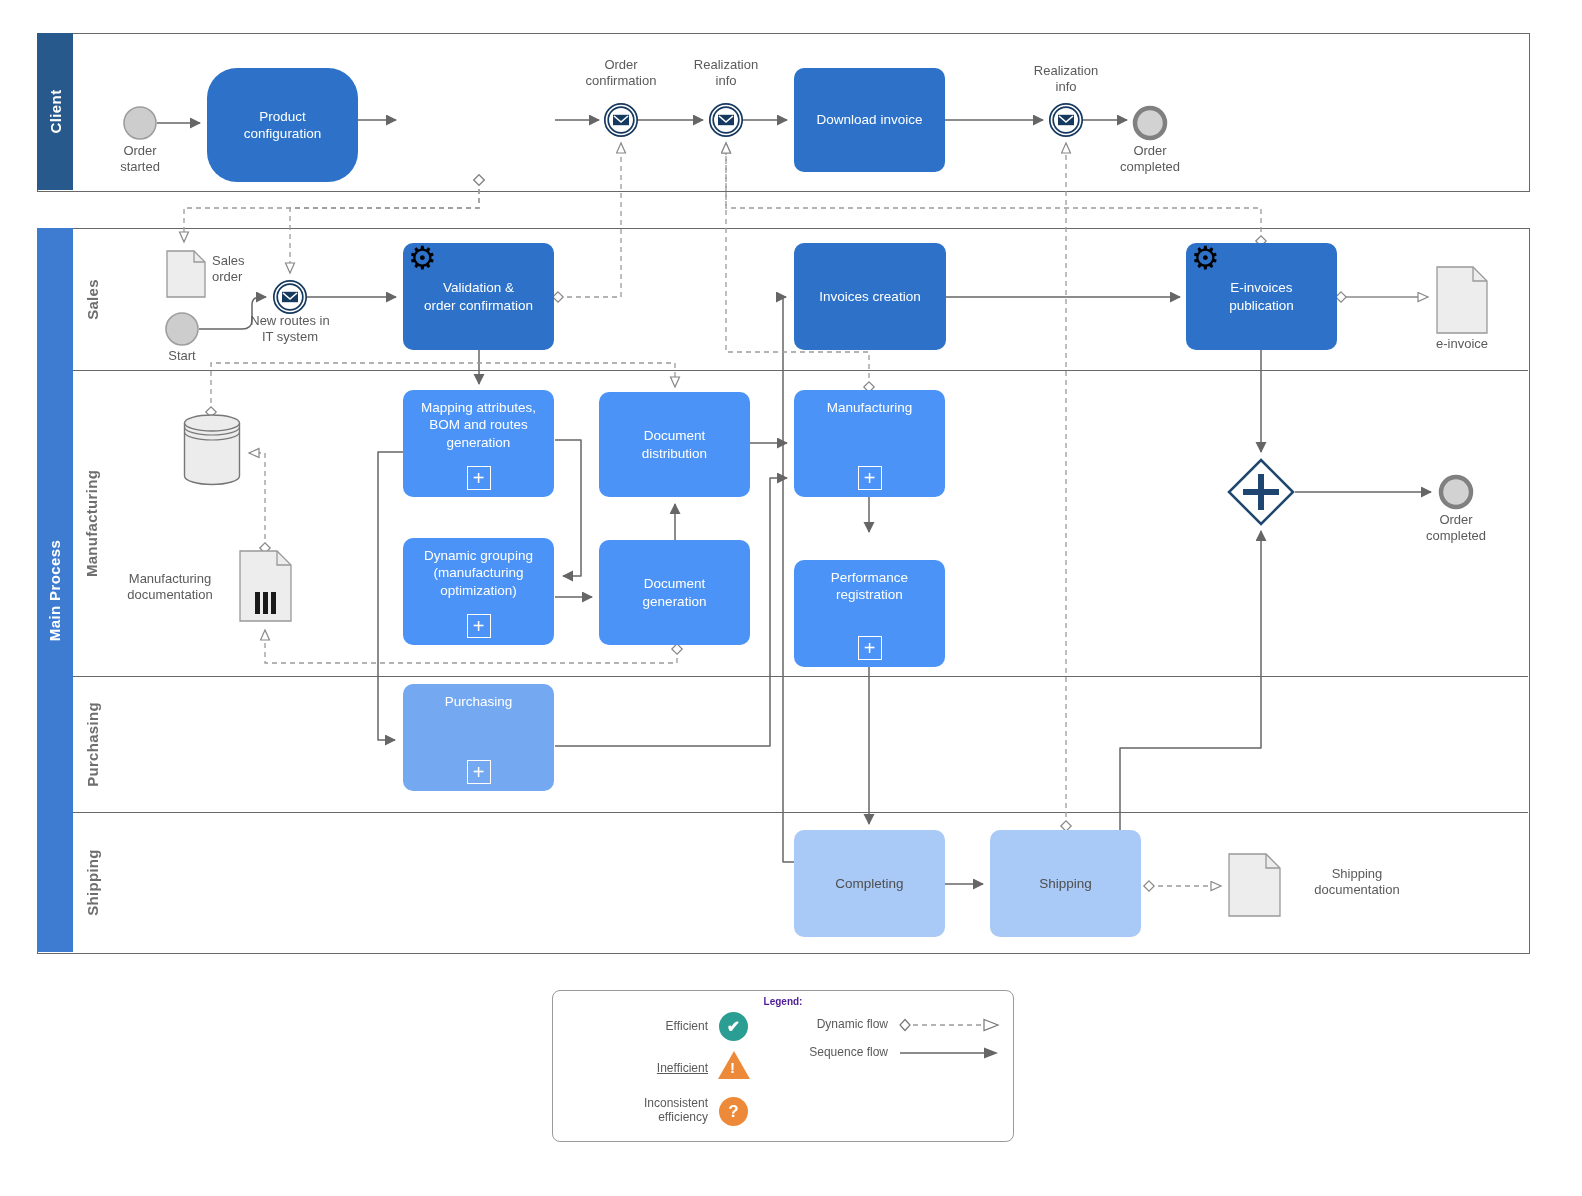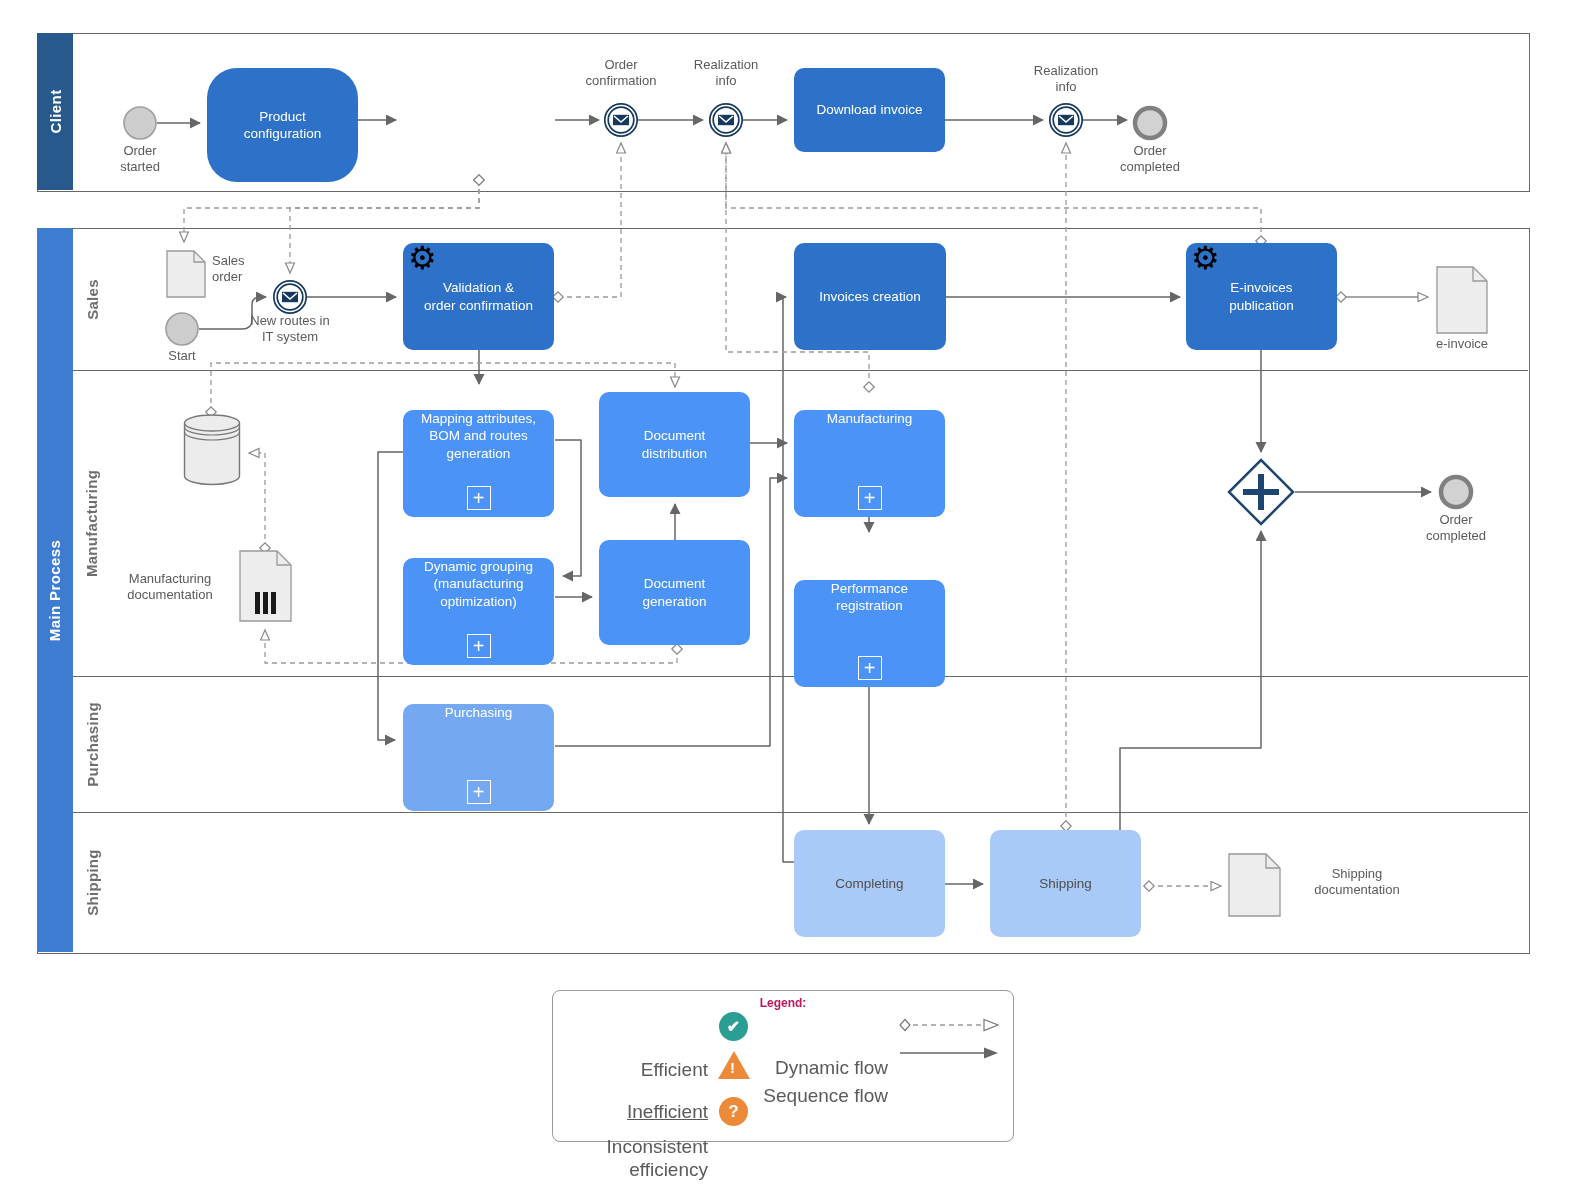--- a/index.html
+++ b/index.html
@@ -20,33 +20,33 @@
   .me{fill:none;stroke:#8a8a8a;stroke-width:1.4;}
 
   
   .task{position:absolute;border-radius:10px;display:flex;align-items:center;justify-content:center;
         text-align:center;color:#fff;font-size:13.5px;line-height:1.28;padding:6px;box-sizing:border-box;
         white-space:pre-line;}
   .t-dark{background:#2d72c8;}
   .t-med{background:#4b93f7;}
   .t-light{background:#74a9f2;}
   .t-pale{background:#a9c9f6;color:#4f4f4f;}
-  .top{align-items:flex-start;padding-top:0;margin-top:20px;}
+  .top{align-items:flex-start;padding-top:9px;}
   .plus{position:absolute;bottom:7px;left:50%;transform:translateX(-50%);width:24px;height:24px;
         border:1.5px solid #fff;color:#fff;font-size:20px;line-height:22px;text-align:center;box-sizing:border-box;}
   .gear{position:absolute;top:-1px;left:5px;font-size:32px;line-height:1;color:#000;}
 
   .shape{position:absolute;}
   .ann{position:absolute;color:#5a5a5a;font-size:13px;line-height:1.22;white-space:pre-line;text-align:center;}
   .ann-left{text-align:left;}
 
   
   #legend{position:absolute;left:552px;top:990px;width:462px;height:152px;border:1px solid #9a9a9a;border-radius:8px;box-sizing:border-box;}
-  #legend .title{position:absolute;top:5px;left:0;width:100%;text-align:center;font-weight:bold;font-size:12px;color:#be185d;}
-  .lg-lbl{position:absolute;color:#5a5a5a;font-size:19px;line-height:1.2;white-space:pre-line;margin-top:40px;}
+  #legend .title{position:absolute;top:5px;left:0;width:100%;text-align:center;font-weight:bold;font-size:10px;color:#4c1d95;}
+  .lg-lbl{position:absolute;color:#5a5a5a;font-size:12px;line-height:1.2;white-space:pre-line;}
   .lg-r{text-align:right;}
   .lg-check{position:absolute;width:29px;height:29px;border-radius:50%;background:#2b9e94;color:#fff;
             font-size:16px;font-weight:bold;text-align:center;line-height:29px;}
   .lg-q{position:absolute;width:29px;height:29px;border-radius:50%;background:#ed8a3a;color:#fff;
         font-size:17px;font-weight:bold;text-align:center;line-height:29px;}
   .lg-tri{position:absolute;width:0;height:0;border-left:16px solid transparent;border-right:16px solid transparent;
           border-bottom:28px solid #ed8a3a;}
   .lg-tri b{position:absolute;left:-4px;top:8px;color:#fff;font-size:15px;font-weight:bold;}
 </style>
 </head>
@@ -158,21 +158,21 @@
     <svg width="40" height="40">
         <circle cx="20" cy="20" r="16.2" fill="#fff" stroke="#16395f" stroke-width="1.7"></circle>
         <circle cx="20" cy="20" r="12.8" fill="#fff" stroke="#16395f" stroke-width="1.7"></circle>
         <rect x="12" y="14.8" width="16" height="10.4" fill="#16395f"></rect>
         <polyline points="13,16 20,22 27,16" fill="none" stroke="#fff" stroke-width="1.6"></polyline>
       </svg>
   </div>
   <div class="ann" style="left:676px;top:57px;width:100px;">Realization
 info</div>
 
-  <div class="task t-dark" style="left:794px;top:68px;width:151px;height:84px;">Download invoice</div>
+  <div class="task t-dark" style="left:794px;top:68px;width:151px;height:104px;">Download invoice</div>
 
   <div class="shape" style="left:1046px;top:100px;width:40px;height:40px;">
     <svg width="40" height="40">
         <circle cx="20" cy="20" r="16.2" fill="#fff" stroke="#16395f" stroke-width="1.7"></circle>
         <circle cx="20" cy="20" r="12.8" fill="#fff" stroke="#16395f" stroke-width="1.7"></circle>
         <rect x="12" y="14.8" width="16" height="10.4" fill="#16395f"></rect>
         <polyline points="13,16 20,22 27,16" fill="none" stroke="#fff" stroke-width="1.6"></polyline>
       </svg>
   </div>
   <div class="ann" style="left:1016px;top:63px;width:100px;">Realization

